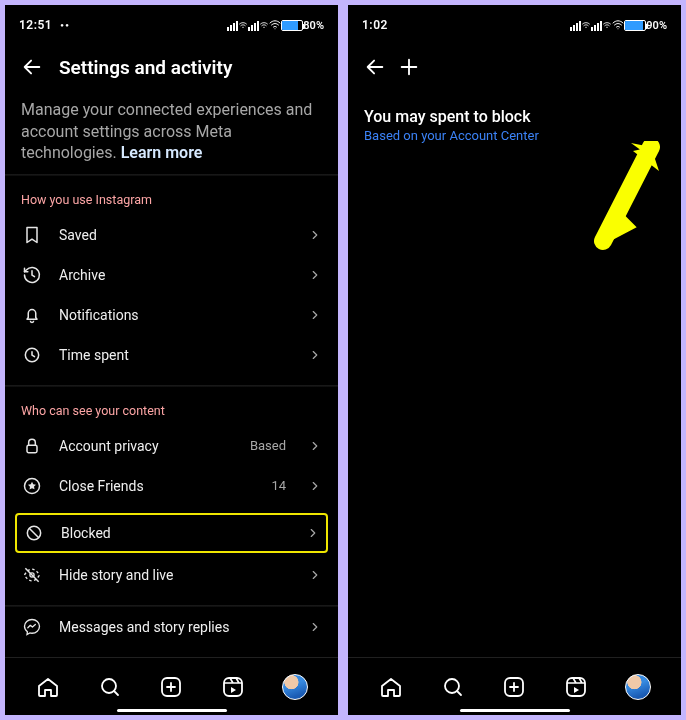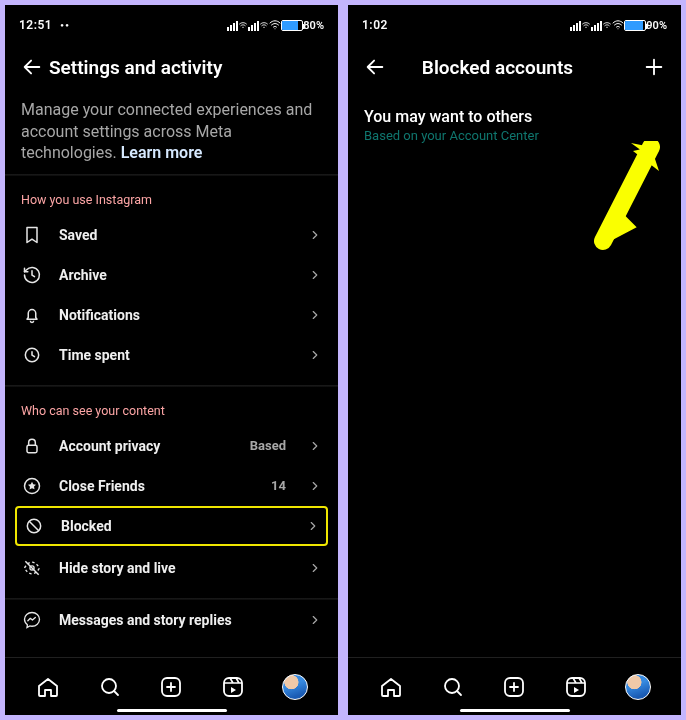--- a/index.html
+++ b/index.html
@@ -15,43 +15,43 @@
     .sig i:nth-child(1){height:4px} .sig i:nth-child(2){height:6px}
     .sig i:nth-child(3){height:8px} .sig i:nth-child(4){height:10px}
     .batt { width:22px; height:11px; border:1px solid #fff; border-radius:2px; position:relative; display:inline-flex; align-items:center; }
     .batt::after { content:""; position:absolute; right:-3px; top:3px; width:2px; height:5px; background:#fff; border-radius:0 1px 1px 0; }
     .batt .fill { height:100%; background:#2f9bff; border-radius:1px 0 0 1px; }
 
     .topbar { height:44px; display:flex; align-items:center; padding:0 10px; }
     .back { width:34px; height:34px; display:flex; align-items:center; justify-content:center; color:#fff; }
     .title { flex:1; text-align:center; font-size:19px; font-weight:600; color:#fff; margin-left:-34px; }
     .add { width:34px; height:34px; display:flex; align-items:center; justify-content:center; color:#fff; }
-    .title-left { font-size:19px; font-weight:600; color:#fff; }
+    .title-left { font-size:19px; font-weight:600; color:#fff; margin-left:10px; }
 
     .content { flex:1; overflow:hidden; position:relative; }
 
     .desc { padding:10px 16px 4px 16px; font-size:16px; color:#a7a7a7; line-height:1.35; }
     .desc a { color:#d6e9ff; text-decoration:none; font-weight:600; }
     .hr { height:2px; background:linear-gradient(#1c1c1c,#0b0b0b); margin-top:6px; }
 
     .section-head { padding:16px 16px 8px 16px; font-size:12.5px; color:#fca5a5; }
-    .row { height:40px; display:flex; align-items:center; padding:0 16px; gap:16px; color:#eee;font-weight:bold; }
+    .row { height:40px; display:flex; align-items:center; padding:0 16px; gap:16px; color:#eee; }
     .row .label { font-size:14px; color:#efefef; flex:1; }
     .row .value { font-size:13px; color:#a7a7a7; margin-right:6px; }
     .row .chev { color:#a7a7a7; display:flex; }
     .row .ico { width:22px; height:22px; color:#e6e6e6; display:flex; align-items:center; justify-content:center; }
-    .highlight { border:2.5px solid #efe600; border-radius:4px; margin:0 10px 2px 10px; padding:0 6px; }
+    .highlight { border:2.5px solid #efe600; border-radius:4px; margin:7px 10px 2px 10px; padding:0 6px; }
 
     .navbar { height:58px; display:flex; align-items:center; justify-content:space-around; padding:0 12px; border-top:1px solid #202020; }
     .navbar .nicon { width:28px; height:28px; display:flex; align-items:center; justify-content:center; color:#fff; }
     .nav-indicator { position:absolute; bottom:3px; left:50%; transform:translateX(-50%); width:110px; height:3px; border-radius:2px; background:#fff; }
     .avatar-small { width:26px; height:26px; border-radius:50%; background:radial-gradient(circle at 35% 30%, #f0c9a8 0 30%, transparent 32%), linear-gradient(160deg,#378ae0 40%,#1a5bb4 80%); border:1.5px solid #fff; }
 
     .blocked-title { padding:18px 16px 2px 16px; font-size:16px; color:#fff; font-weight:500; }
-    .blocked-sub { padding:0 16px; font-size:13px; color:#0f766e; }
+    .blocked-sub { padding:0 16px; font-size:13px; color:#3b82f6; }
 
     .arrow-ann { position:absolute; color:#faff00; pointer-events:none; }
 
     svg { display:block; }
   </style>
 </head>
 <body>
 
 <div class="screen">
   <div class="status">
@@ -314,30 +314,29 @@
       <span>90%</span>
     </span>
   </div>
 
   <div class="topbar">
     <span class="back">
       <svg width="22" height="22" viewBox="0 0 24 24" fill="none">
           <path d="M20 12H4m0 0l7-7M4 12l7 7" stroke="#fff" stroke-width="2" stroke-linecap="round" stroke-linejoin="round"></path>
         </svg>
     </span>
-    <div class="title">Blocked accounts</div>
     <span class="add">
       <svg width="22" height="22" viewBox="0 0 24 24" fill="none">
           <path d="M12 4v16M4 12h16" stroke="#fff" stroke-width="2" stroke-linecap="round"></path>
         </svg>
     </span>
   </div>
 
   <div class="content">
-    <div class="blocked-title">You may want to others</div>
+    <div class="blocked-title">You may spent to block</div>
     <div class="blocked-sub">Based on your Account Center</div>
 
     <svg class="arrow-ann" style="top:52px; right:20px;" width="70" height="110" viewBox="0 0 70 110">
       <path d="M60 6 L18 90 L30 72 L10 104 L44 86 L30 72" fill="#faff00" stroke="#faff00" stroke-width="2"></path>
       <path d="M60 6 L40 2 L62 18 Z" fill="#faff00"></path>
       <path d="M60 6 L12 100" stroke="#faff00" stroke-width="18" stroke-linecap="round"></path>
       <path d="M60 6 L68 30 L42 10 Z" fill="#faff00"></path>
     </svg>
   </div>
 

